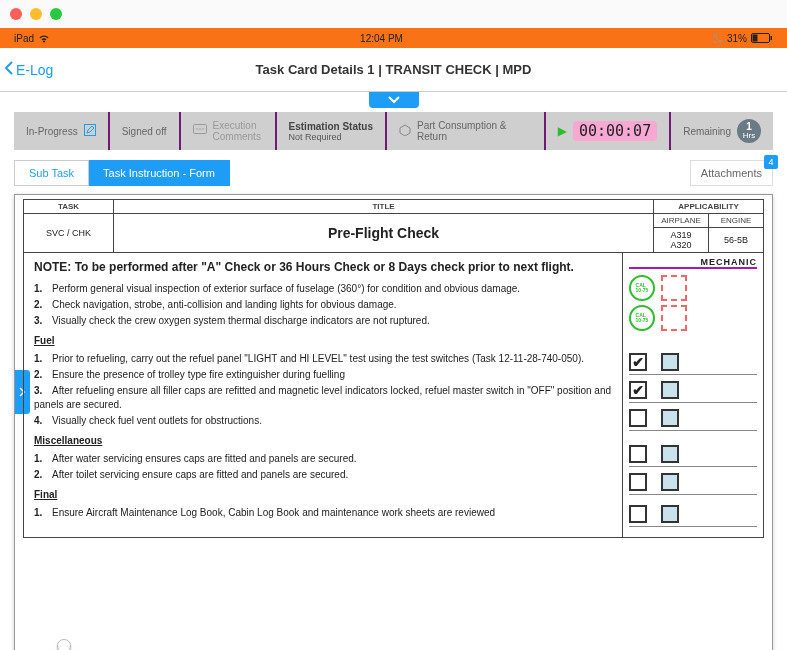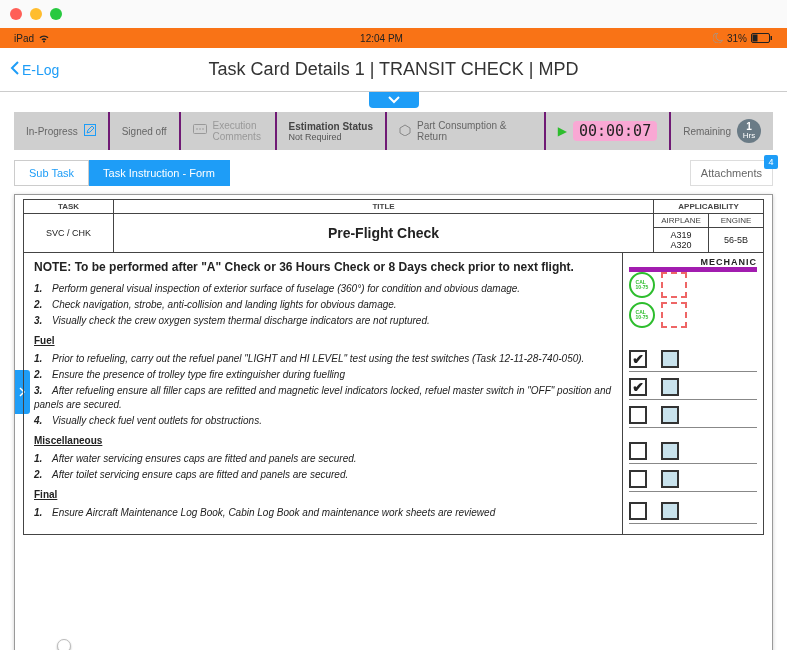--- a/index.html
+++ b/index.html
@@ -12,22 +12,22 @@
   .dot.yellow { background: #ffbd2e; }
   .dot.green { background: #28c940; }
 
   
   .ios-status { height: 20px; display: flex; align-items: center; justify-content: space-between; padding: 0 14px; font-size: 10px; color: #222; background: #f97316; }
   .ios-status .left, .ios-status .right { display: flex; align-items: center; gap: 4px; }
   .wifi-icon svg, .batt-icon svg, .moon-icon svg { display:block; }
 
   
   .nav { height: 44px; display: flex; align-items: center; justify-content: center; position: relative; border-bottom: 1px solid #ccc; background: #fff; }
-  .nav .back { position: absolute; left: 10px; color: #1e9df7; font-size: 14px; display:flex; align-items:center; gap:2px; cursor:pointer; }
-  .nav .title { font-size: 18px; font-weight: 400; color: #333; }
+  .nav .back { position: absolute; left: 4px; color: #1e9df7; font-size: 14px; display:flex; align-items:center; gap:2px; cursor:pointer; }
+  .nav .title { font-size: 13px; font-weight: 700; color: #333; }
 
   
   .tabdown { display:flex; justify-content:center; }
   .tabdown .chev { width: 50px; height: 16px; background: #1e9df7; border-radius: 0 0 4px 4px; display:flex; align-items:center; justify-content:center; color:#fff; font-size:10px; cursor:pointer; }
 
   
   .infobar { height: 38px; background: #cfcfcf; display: flex; align-items: center; font-size: 10px; color: #666; margin: 4px 14px 0; }
   .infobar .seg { padding: 0 12px; height: 100%; display:flex; flex-direction:column; justify-content:center; border-right:2px solid #701a75; }
   .infobar .seg:last-child { border-right:none; }
   .infobar .seg.row { flex-direction:row; align-items:center; gap:6px; }
@@ -52,25 +52,25 @@
   .doc { padding: 4px 8px; font-size:10px; color:#222; }
 
   .doc table.hdr { width:100%; border-collapse:collapse; }
   .doc table.hdr th, .doc table.hdr td { border:1px solid #444; font-size:9px; padding:2px 6px; text-align:center; }
   .doc table.hdr .tasklbl { font-size:8px; color:#444; }
   .doc table.hdr .bigtitle { font-size:14px; font-weight:700; }
 
   .doc .body { border:1px solid #444; border-top:none; display:flex; }
   .doc .left { flex:1; padding:6px 10px; border-right:1px solid #444; font-size:10px; line-height:1.4; }
   .doc .right { width:140px; padding:4px 6px; font-size:8px; }
-  .doc .right .mechlabel { border-bottom:5px solid #a21caf; text-align:right; font-weight:600; font-size:9px; letter-spacing:1px; }
+  .doc .right .mechlabel { border-bottom:2px solid #a21caf; text-align:right; font-weight:600; font-size:9px; letter-spacing:1px; margin-bottom:6px; }
 
   .doc .note { margin-bottom:6px; font-size:12px; }
   .doc .sect { text-decoration: underline; font-weight:700; margin:6px 0 4px; }
-  .doc .item { margin:2px 0;font-style:italic; }
+  .doc .item { margin:2px 0; }
   .doc .item .num { font-weight:700; display:inline-block; width:18px; }
 
   .stamp { width:26px; height:26px; border:2px solid #2dbd2d; border-radius:50%; display:inline-flex; align-items:center; justify-content:center; font-size:5px; color:#2dbd2d; font-weight:700; line-height:1; }
   .dashbox { width:26px; height:26px; border:2px dashed #e66; display:inline-block; }
   .chkbox { width:18px; height:18px; border:2px solid #333; display:inline-flex; align-items:center; justify-content:center; font-size:14px; font-weight:700; }
   .smbox { width:18px; height:18px; border:2px solid #333; display:inline-block; background:#c9e3ed; }
   .stamprow { display:flex; gap:6px; align-items:center; margin-bottom:4px; }
   .chkrow { display:flex; gap:14px; align-items:center; margin-bottom:6px; border-bottom:1px solid #888; padding-bottom:3px; }
 
   .circle-indicator { position:absolute; bottom:12px; left:42px; width:14px; height:14px; border-radius:50%; background:#fff; border:1px solid #bbb; box-shadow:0 1px 2px rgba(0,0,0,0.3); }

